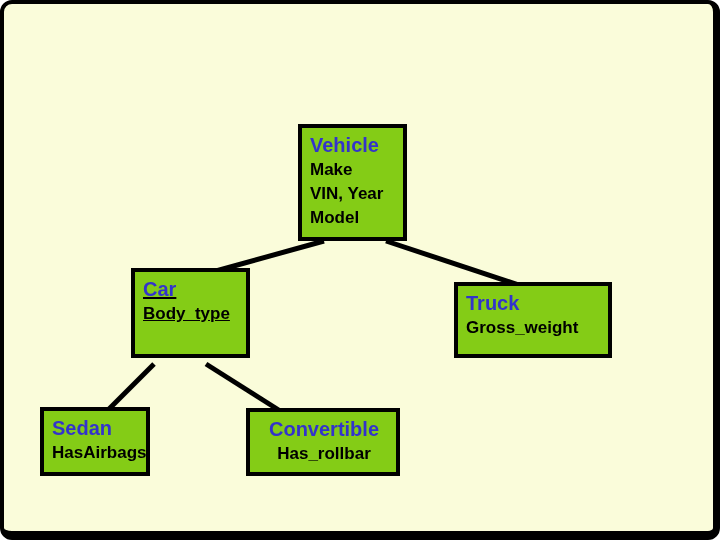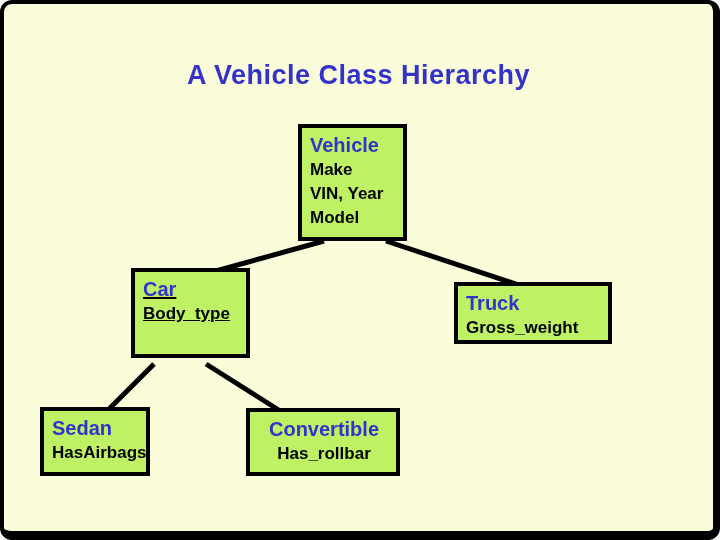--- a/index.html
+++ b/index.html
@@ -41,50 +41,49 @@
     height: 540px;
     pointer-events: none;
   }
   .edges-svg line {
     stroke: #000000;
     stroke-width: 5;
   }
   .node {
     position: absolute;
     box-sizing: border-box;
-    background: #bef264;
+    background: #84cc16;
     border: 4px solid #000000;
     padding: 4px 6px 0 8px;
   }
   .node-title {
     font-size: 20px;
     font-weight: bold;
     color: #3333cc;
     line-height: 26px;
     white-space: nowrap;
   }
   .node-attr {
     font-size: 17px;
     font-weight: bold;
     color: #000000;
     line-height: 24px;
     white-space: nowrap;
   }
   .node-vehicle     { left: 294px; top: 120px; width: 109px; height: 117px; }
   .node-car         { left: 127px; top: 264px; width: 119px; height: 90px; text-decoration: underline;  }
-  .node-truck       { left: 450px; top: 278px; width: 158px; height: 62px;  }
+  .node-truck       { left: 450px; top: 278px; width: 158px; height: 76px;  }
   .node-sedan       { left: 36px;  top: 403px; width: 110px; height: 69px;  }
   .node-convertible { left: 242px; top: 404px; width: 154px; height: 68px; text-align: center;  }
 </style>
 </head>
 <body>
 
 <div class="slide">
 
-  <div class="slide-title">A Vehicle Class Hierarchy</div>
 
   <svg class="edges-svg" viewBox="0 0 720 540" xmlns="http://www.w3.org/2000/svg">
     <line x1="320" y1="237" x2="172" y2="278"></line>
     <line x1="382" y1="237" x2="524" y2="284"></line>
     <line x1="150" y1="360" x2="101" y2="409"></line>
     <line x1="202" y1="360" x2="281" y2="410"></line>
   </svg>
 
   <div class="node node-vehicle">
     <div class="node-title">Vehicle</div>

